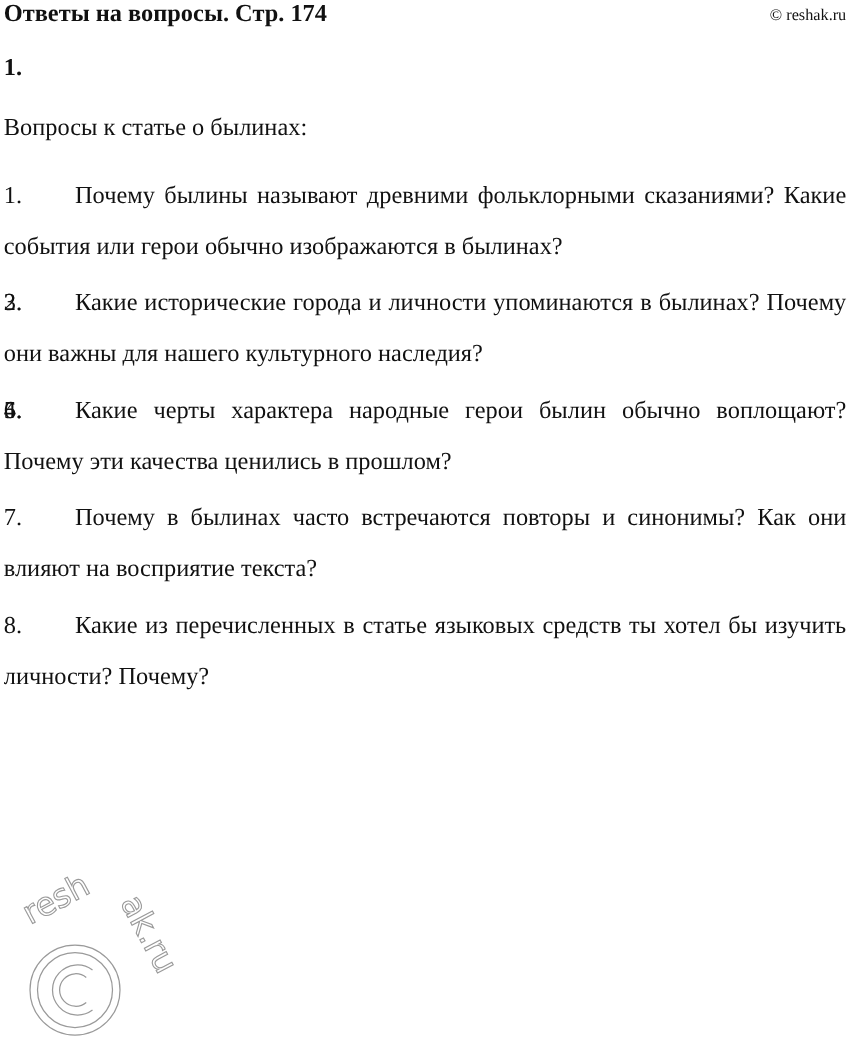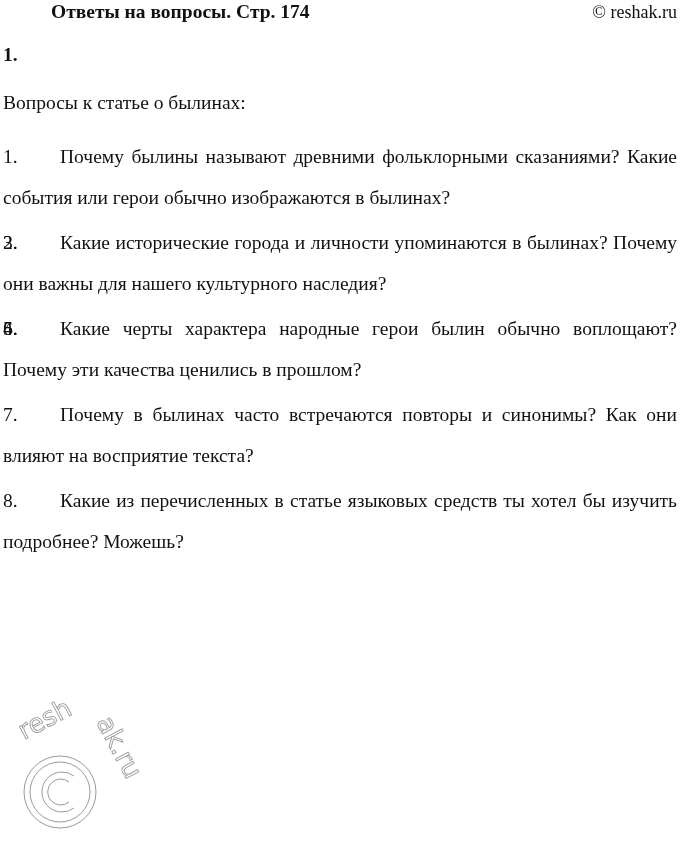--- a/index.html
+++ b/index.html
@@ -22,27 +22,26 @@
       top: 0;
       height: 26px;
     }
     .header-title {
       position: absolute;
       left: 0;
       top: 0;
       font-weight: bold;
       font-size: 19.5px;
       line-height: 24px;
-      margin-left: 48px;
     }
     .header-copyright {
       position: absolute;
       right: 0;
       top: 0;
-      font-size: 18px;
+      font-size: 13px;
       line-height: 24px;
     }
     .task-number {
       position: absolute;
       left: 3px;
       top: 43px;
       font-weight: bold;
       font-size: 19.5px;
       line-height: 24px;
     }
@@ -124,21 +123,21 @@
   <li class="question">
     <span class="question-num">6.</span>
     <span class="q-text">Какие черты характера народные герои былин обычно воплощают? Почему эти качества ценились в прошлом?</span>
   </li>
   <li class="question">
     <span class="question-num">7.</span>
     <span class="q-text">Почему в былинах часто встречаются повторы и синонимы? Как они влияют на восприятие текста?</span>
   </li>
   <li class="question">
     <span class="question-num">8.</span>
-    <span class="q-text">Какие из перечисленных в статье языковых средств ты хотел бы изучить подробнее? Можешь?</span>
+    <span class="q-text">Какие из перечисленных в статье языковых средств ты хотел бы изучить личности? Почему?</span>
   </li>
 </ol>
 
 <svg class="watermark" viewBox="0 0 140 150" xmlns="http://www.w3.org/2000/svg">
   <g fill="none" stroke="#9a9a9a" stroke-width="1">
     <circle cx="46" cy="92" r="36"></circle>
     <circle cx="46" cy="92" r="30"></circle>
     <path d="M60 76 A20 20 0 1 0 60 108"></path>
     <path d="M55 82 A13 13 0 1 0 55 102"></path>
   </g>

